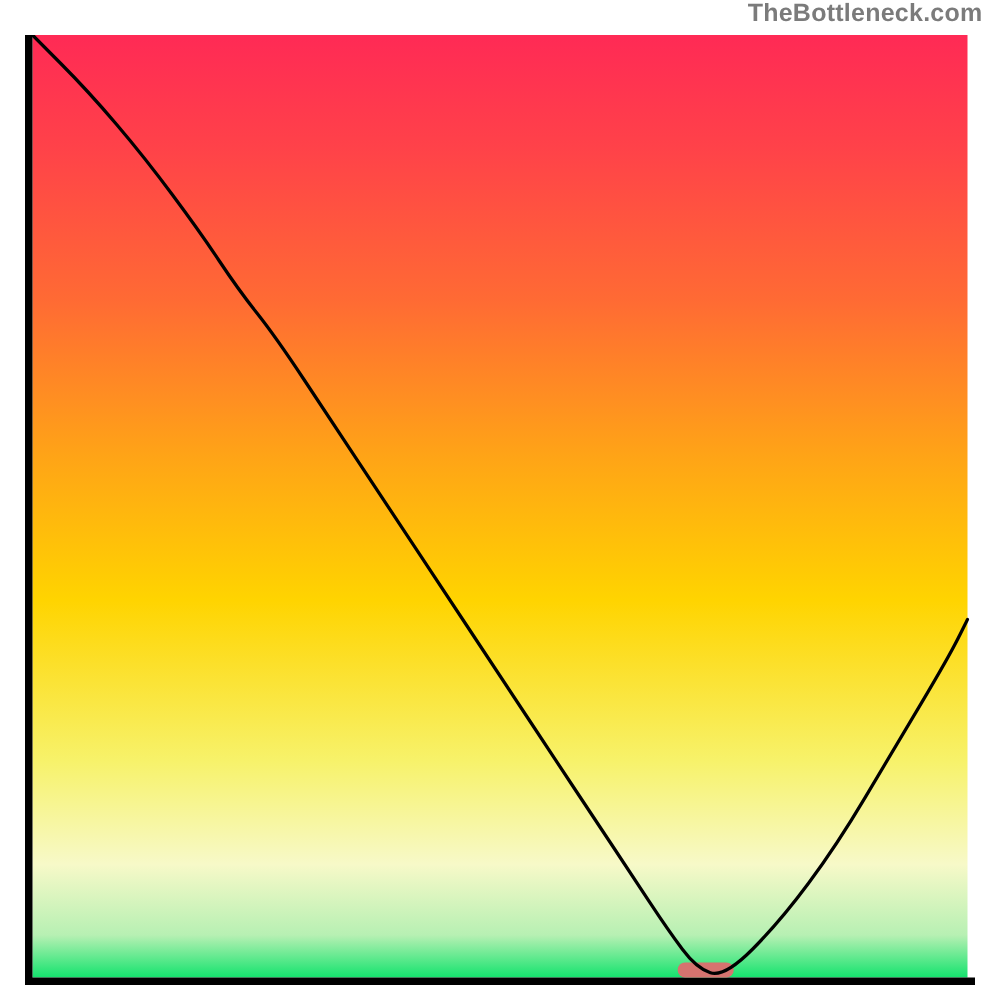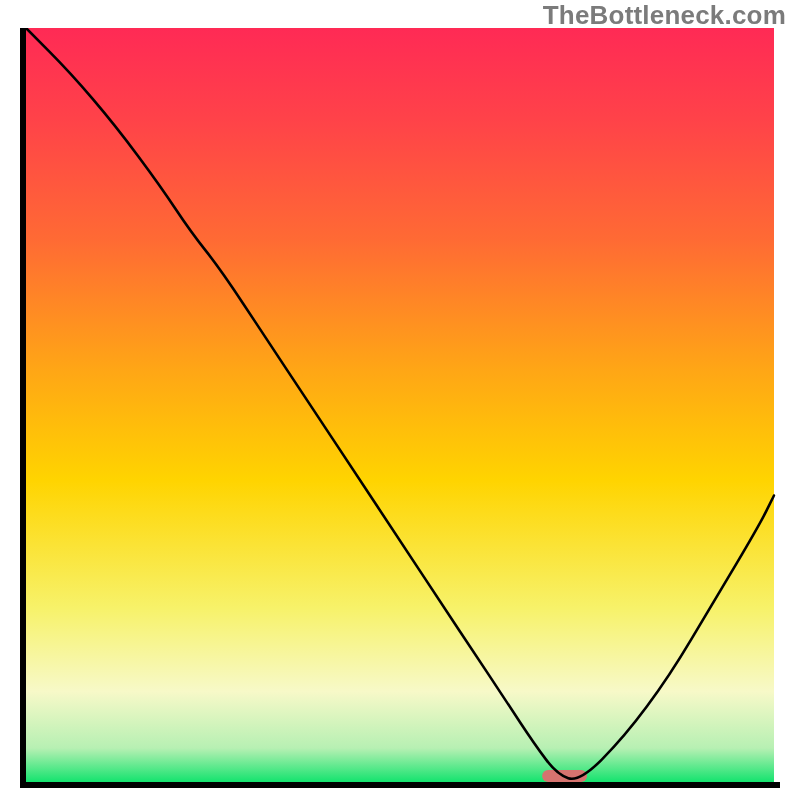--- a/index.html
+++ b/index.html
@@ -12,21 +12,21 @@
   }
   .chart-wrap {
     position: relative;
     width: 800px;
     height: 800px;
   }
   .watermark {
     position: absolute;
     top: 0;
     right: 14px;
-    font-size: 26px;
+    font-size: 20px;
     font-weight: 600;
     color: #7b7b7b;
     letter-spacing: 0.2px;
   }
   svg.plot {
     position: absolute;
     top: 28px;
     left: 20px;
     width: 760px;
     height: 760px;

